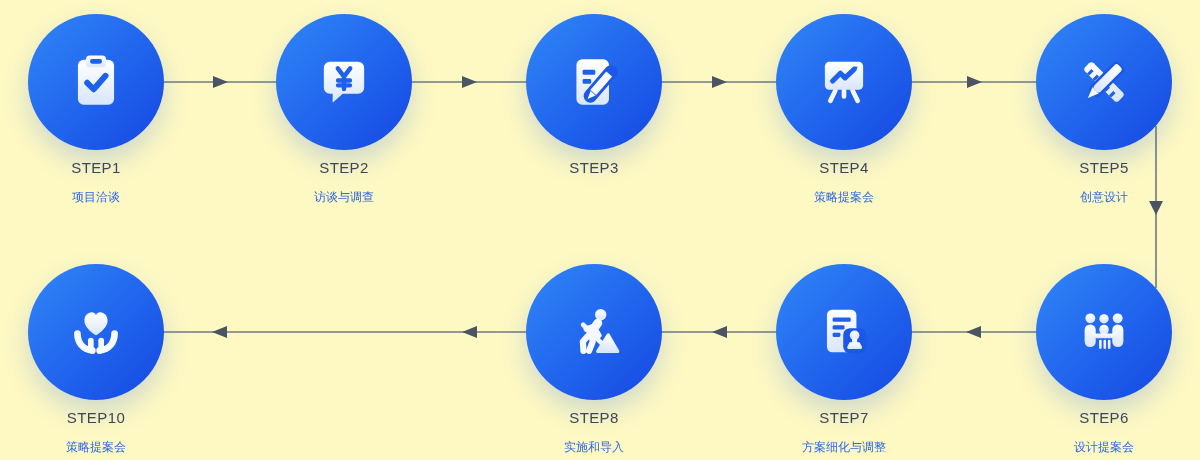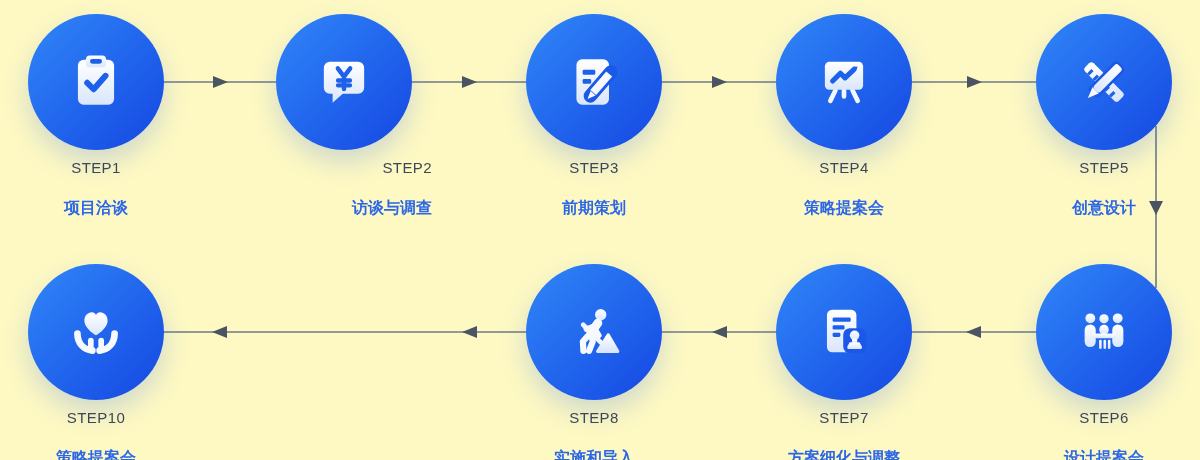--- a/index.html
+++ b/index.html
@@ -23,25 +23,25 @@
     width:136px;height:136px;border-radius:50%;margin:0 auto;
     background:linear-gradient(135deg,var(--circle-grad-start) 0%,var(--circle-grad-mid) 48%,var(--circle-grad-end) 100%);
     box-shadow:0 12px 26px rgba(41,104,238,0.22);
     display:flex;align-items:center;justify-content:center;
   }
   .circle svg{width:62px;height:62px;display:block;}
   .step-label{
     margin-top:9px;font-size:15px;letter-spacing:0.4px;color:var(--step-label);line-height:1.25;
   }
   .step-title{
-    margin-top:20px;font-size:16px;font-weight:700;color:var(--title);line-height:1.25;
+    margin-top:12px;font-size:12px;font-weight:400;color:var(--title);line-height:1.25;
   }
   .row1{top:14px;}
   .row2{top:264px;}
-  .c1{left:8px;}.c2{left:256px;text-align:right;}.c3{left:506px;}.c4{left:756px;}.c5{left:1016px;}
+  .c1{left:8px;}.c2{left:256px;}.c3{left:506px;}.c4{left:756px;}.c5{left:1016px;}
 </style>
 </head>
 <body>
 
 <div class="canvas">
 
   <svg class="connectors" viewBox="0 0 1200 460">
     <g stroke="#6f7884" stroke-width="1.6">
       <line x1="96" y1="82" x2="1104" y2="82"></line>
       <line x1="96" y1="332" x2="1104" y2="332"></line>
@@ -110,21 +110,20 @@
           </defs>
         <rect x="5.2" y="3.2" width="12.6" height="17.6" rx="2.2" fill="url(#g3)"></rect>
         <rect x="7.6" y="7.3" width="4.9" height="1.9" rx="0.5" fill="#1d60ec"></rect>
         <rect x="7.6" y="10.8" width="3.3" height="1.9" rx="0.5" fill="#1d60ec"></rect>
         <line x1="10.6" y1="17.4" x2="18.6" y2="8.1" stroke="#1c58e8" stroke-width="5.2" stroke-linecap="round"></line>
         <line x1="11.7" y1="16.1" x2="17.9" y2="8.9" stroke="#f6f9fe" stroke-width="3"></line>
         <polygon points="9.5,18.6 12.6,17.2 10.7,15.5" fill="#f6f9fe"></polygon>
       </svg>
     </div>
     <div class="step-label">STEP3</div>
-    <div class="step-title">前期策划</div>
   </div>
 
   <div class="step row1 c4">
     <div class="circle">
       <svg viewBox="0 0 24 24">
         <defs>
             <linearGradient id="g4" x1="0" y1="0" x2="0" y2="1">
           <stop offset="0" stop-color="#ffffff"></stop>
               <stop offset="1" stop-color="#d9e6fb"></stop>
             </linearGradient>

